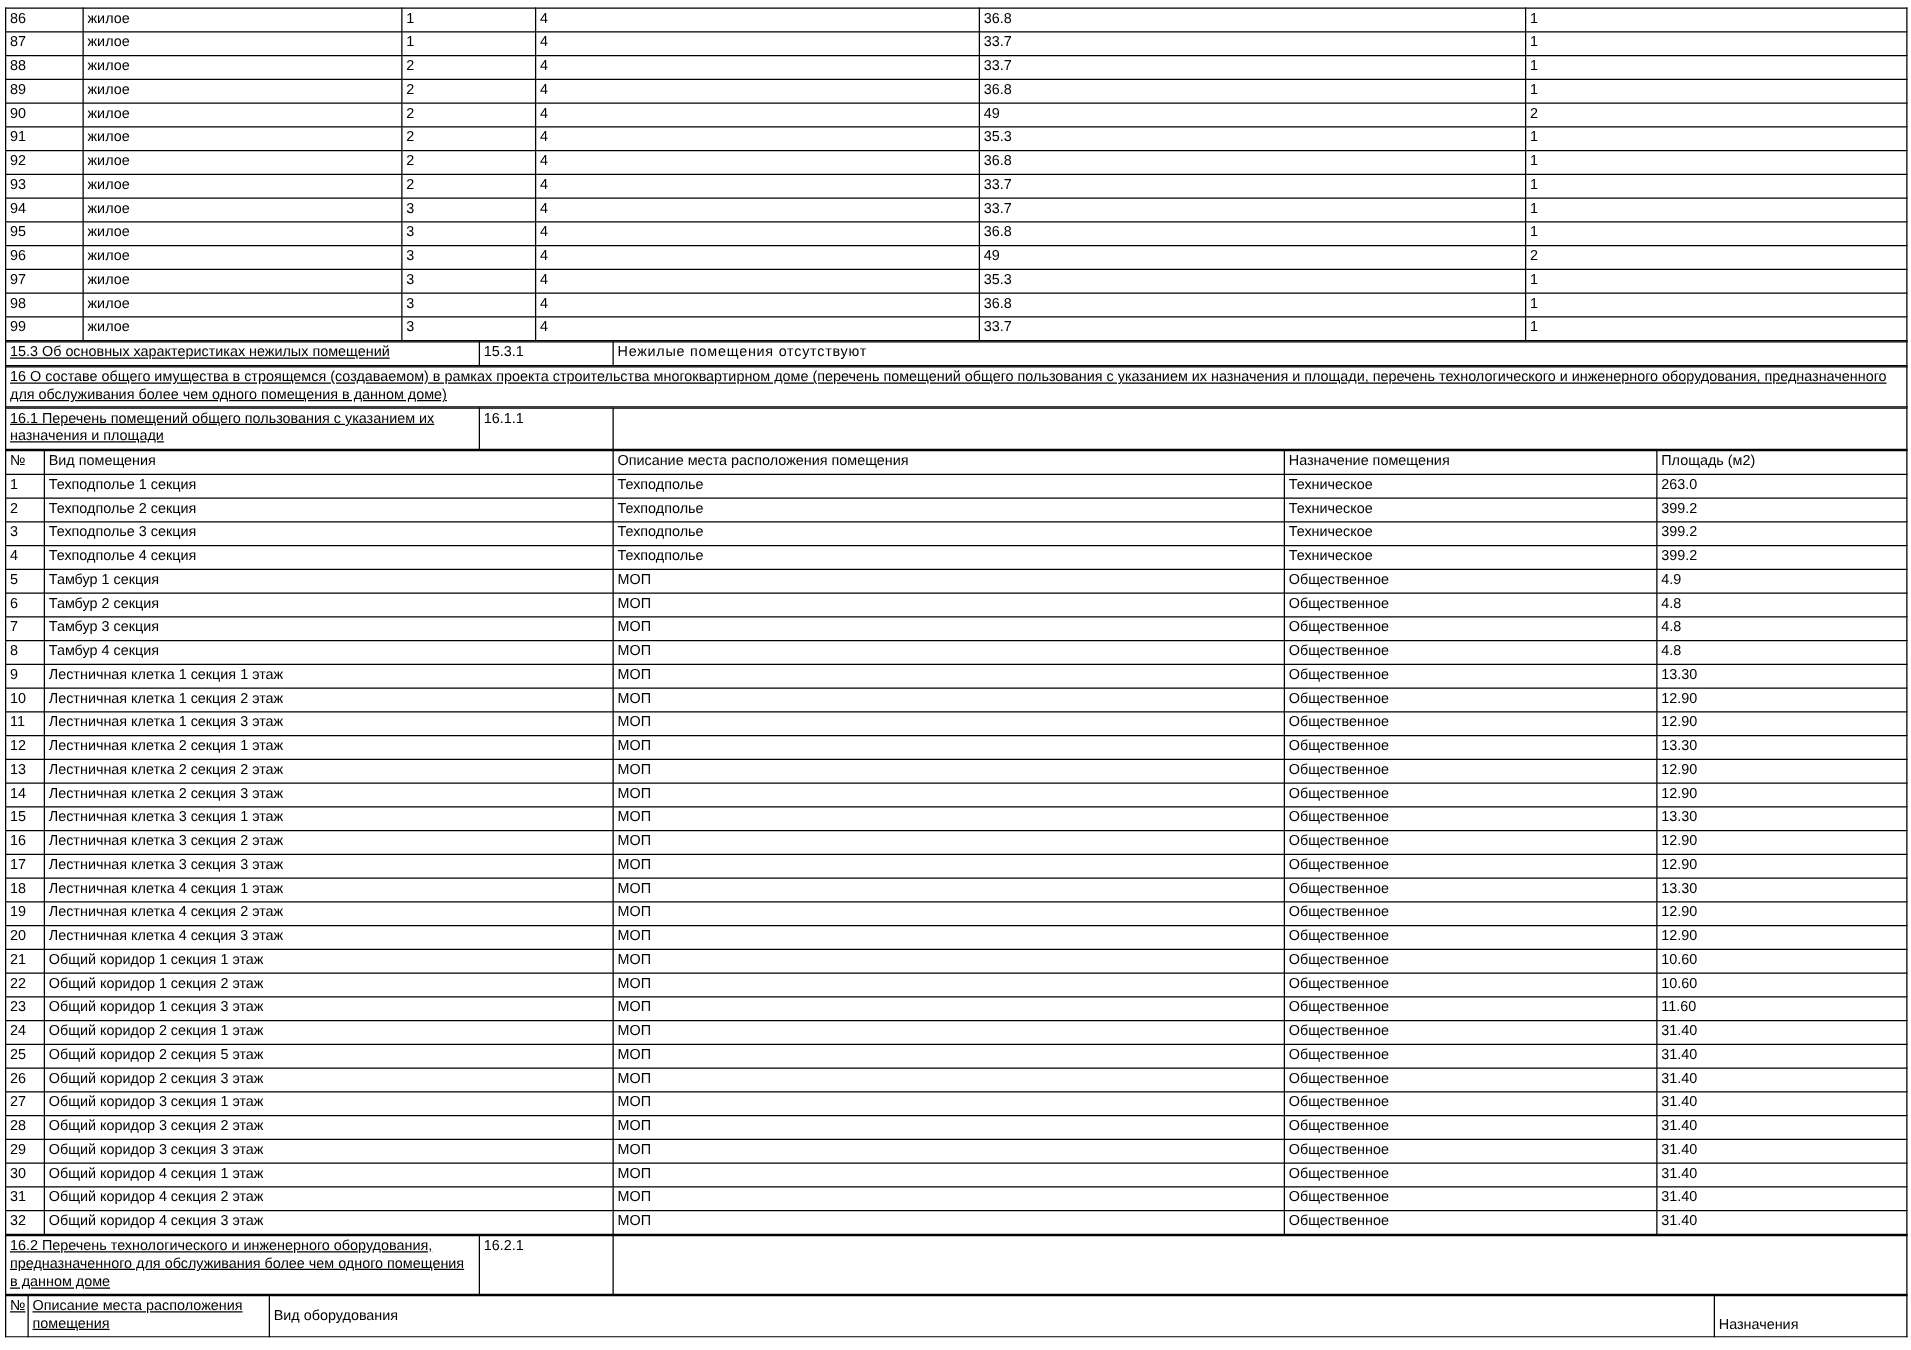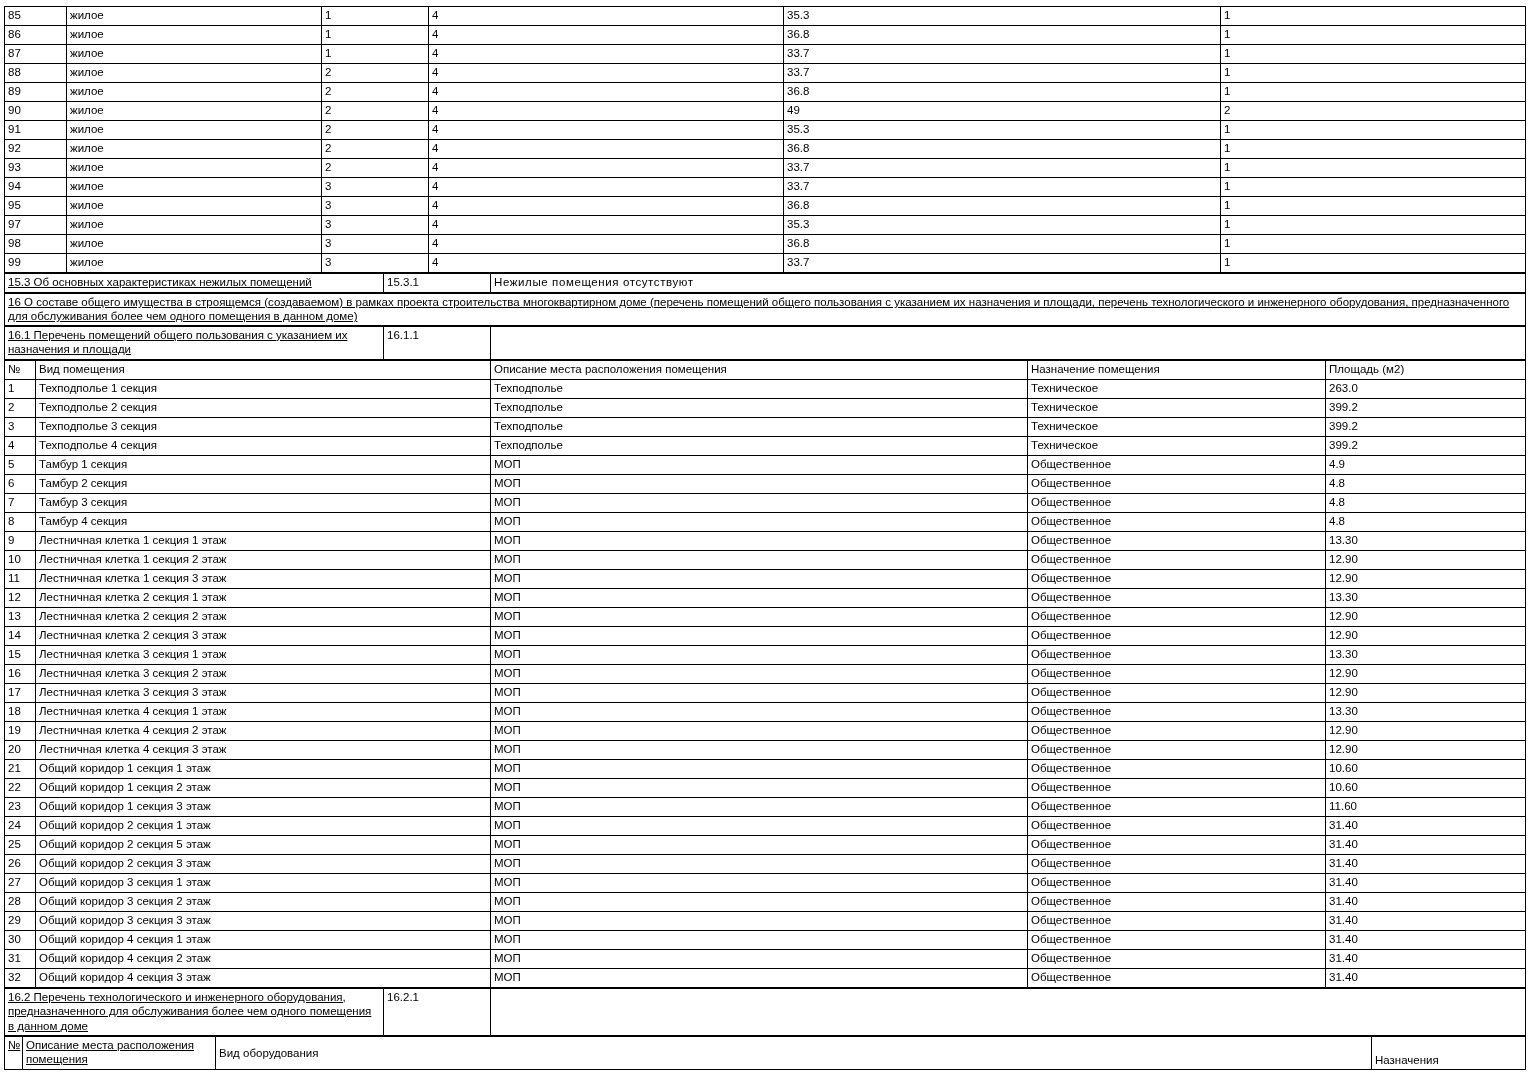--- a/index.html
+++ b/index.html
@@ -51,106 +51,106 @@
     <colgroup>
       <col style="width:62px">
       <col style="width:255px">
       <col style="width:107px">
       <col style="width:355px">
       <col style="width:437px">
       <col style="width:305px">
     </colgroup>
     <tbody>
       <tr>
-        <td>85</td>
-        <td>жилое</td>
-        <td>1</td>
+        <td>86</td>
+        <td>жилое</td>
+        <td>1</td>
+        <td>4</td>
+        <td>36.8</td>
+        <td>1</td>
+      </tr>
+      <tr>
+        <td>87</td>
+        <td>жилое</td>
+        <td>1</td>
+        <td>4</td>
+        <td>33.7</td>
+        <td>1</td>
+      </tr>
+      <tr>
+        <td>88</td>
+        <td>жилое</td>
+        <td>2</td>
+        <td>4</td>
+        <td>33.7</td>
+        <td>1</td>
+      </tr>
+      <tr>
+        <td>89</td>
+        <td>жилое</td>
+        <td>2</td>
+        <td>4</td>
+        <td>36.8</td>
+        <td>1</td>
+      </tr>
+      <tr>
+        <td>90</td>
+        <td>жилое</td>
+        <td>2</td>
+        <td>4</td>
+        <td>49</td>
+        <td>2</td>
+      </tr>
+      <tr>
+        <td>91</td>
+        <td>жилое</td>
+        <td>2</td>
         <td>4</td>
         <td>35.3</td>
         <td>1</td>
       </tr>
       <tr>
-        <td>86</td>
-        <td>жилое</td>
-        <td>1</td>
+        <td>92</td>
+        <td>жилое</td>
+        <td>2</td>
         <td>4</td>
         <td>36.8</td>
         <td>1</td>
       </tr>
       <tr>
-        <td>87</td>
-        <td>жилое</td>
-        <td>1</td>
+        <td>93</td>
+        <td>жилое</td>
+        <td>2</td>
         <td>4</td>
         <td>33.7</td>
         <td>1</td>
       </tr>
       <tr>
-        <td>88</td>
-        <td>жилое</td>
-        <td>2</td>
+        <td>94</td>
+        <td>жилое</td>
+        <td>3</td>
         <td>4</td>
         <td>33.7</td>
         <td>1</td>
       </tr>
       <tr>
-        <td>89</td>
-        <td>жилое</td>
-        <td>2</td>
+        <td>95</td>
+        <td>жилое</td>
+        <td>3</td>
         <td>4</td>
         <td>36.8</td>
         <td>1</td>
       </tr>
       <tr>
-        <td>90</td>
-        <td>жилое</td>
-        <td>2</td>
+        <td>96</td>
+        <td>жилое</td>
+        <td>3</td>
         <td>4</td>
         <td>49</td>
         <td>2</td>
-      </tr>
-      <tr>
-        <td>91</td>
-        <td>жилое</td>
-        <td>2</td>
-        <td>4</td>
-        <td>35.3</td>
-        <td>1</td>
-      </tr>
-      <tr>
-        <td>92</td>
-        <td>жилое</td>
-        <td>2</td>
-        <td>4</td>
-        <td>36.8</td>
-        <td>1</td>
-      </tr>
-      <tr>
-        <td>93</td>
-        <td>жилое</td>
-        <td>2</td>
-        <td>4</td>
-        <td>33.7</td>
-        <td>1</td>
-      </tr>
-      <tr>
-        <td>94</td>
-        <td>жилое</td>
-        <td>3</td>
-        <td>4</td>
-        <td>33.7</td>
-        <td>1</td>
-      </tr>
-      <tr>
-        <td>95</td>
-        <td>жилое</td>
-        <td>3</td>
-        <td>4</td>
-        <td>36.8</td>
-        <td>1</td>
       </tr>
       <tr>
         <td>97</td>
         <td>жилое</td>
         <td>3</td>
         <td>4</td>
         <td>35.3</td>
         <td>1</td>
       </tr>
       <tr>

